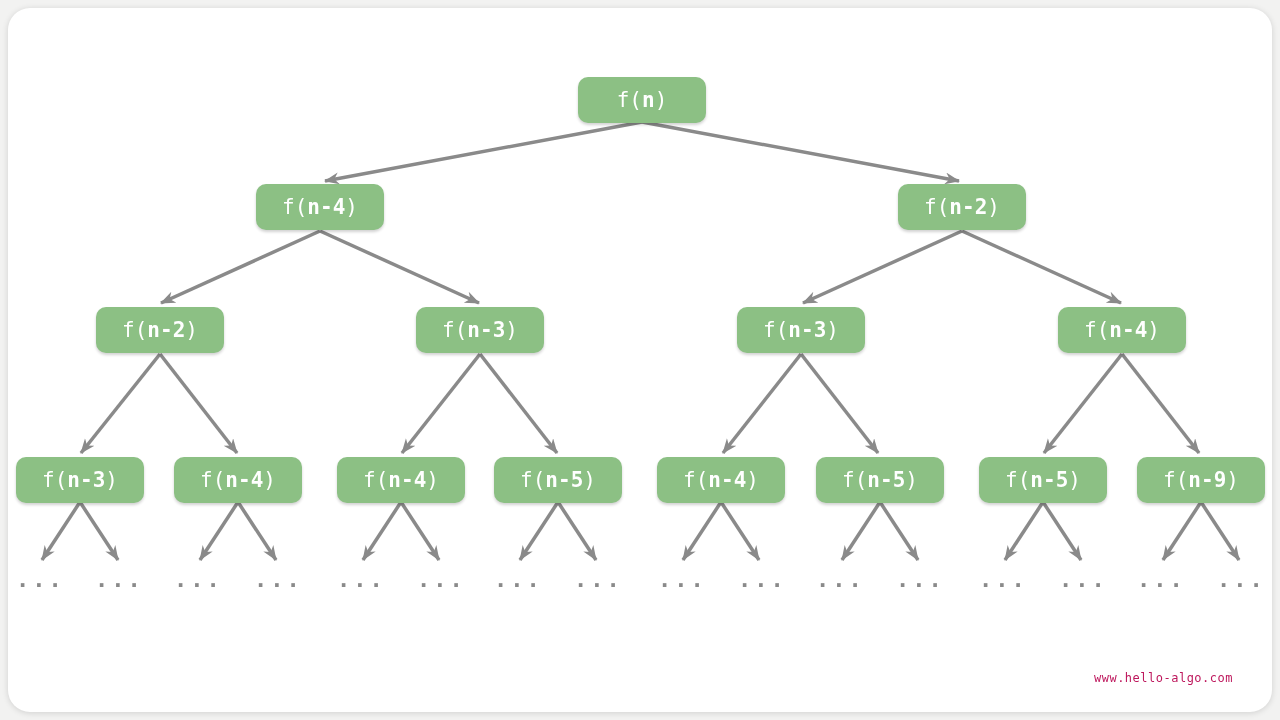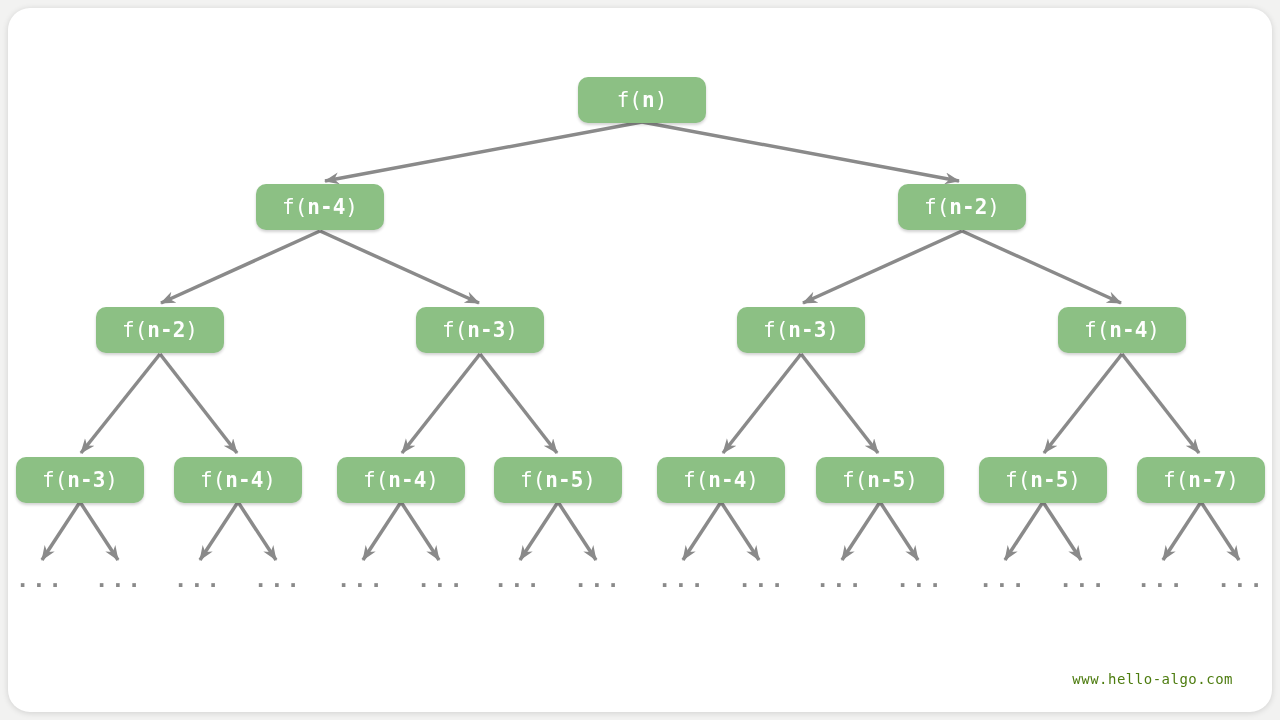--- a/index.html
+++ b/index.html
@@ -32,22 +32,22 @@
   .dots {
     position: absolute;
     width: 48px; height: 24px; line-height: 24px;
     text-align: center;
     color: #8a8a8a;
     font-size: 22px; font-weight: bold; letter-spacing: 3px;
   }
   .watermark {
     position: absolute;
     right: 47px; top: 671px;
-    color: #4d7c0f;
-    font-size: 14px;
+    color: #be185d;
+    font-size: 12px;
     letter-spacing: 0.5px;
   }
 </style>
 </head>
 <body>
 
 <div class="card"></div>
 
 <div class="stage">
 
@@ -131,21 +131,21 @@
   <div class="node" style="left:657px;top:457px;">
     <span>f(</span><span class="var">n-4</span><span>)</span>
   </div>
   <div class="node" style="left:816px;top:457px;">
     <span>f(</span><span class="var">n-5</span><span>)</span>
   </div>
   <div class="node" style="left:979px;top:457px;">
     <span>f(</span><span class="var">n-5</span><span>)</span>
   </div>
   <div class="node" style="left:1137px;top:457px;">
-    <span>f(</span><span class="var">n-7</span><span>)</span>
+    <span>f(</span><span class="var">n-9</span><span>)</span>
   </div>
 
   <div class="dots" style="left:16px;top:568px;">...</div>
   <div class="dots" style="left:95px;top:568px;">...</div>
   <div class="dots" style="left:174px;top:568px;">...</div>
   <div class="dots" style="left:254px;top:568px;">...</div>
   <div class="dots" style="left:337px;top:568px;">...</div>
   <div class="dots" style="left:417px;top:568px;">...</div>
   <div class="dots" style="left:494px;top:568px;">...</div>
   <div class="dots" style="left:574px;top:568px;">...</div>

